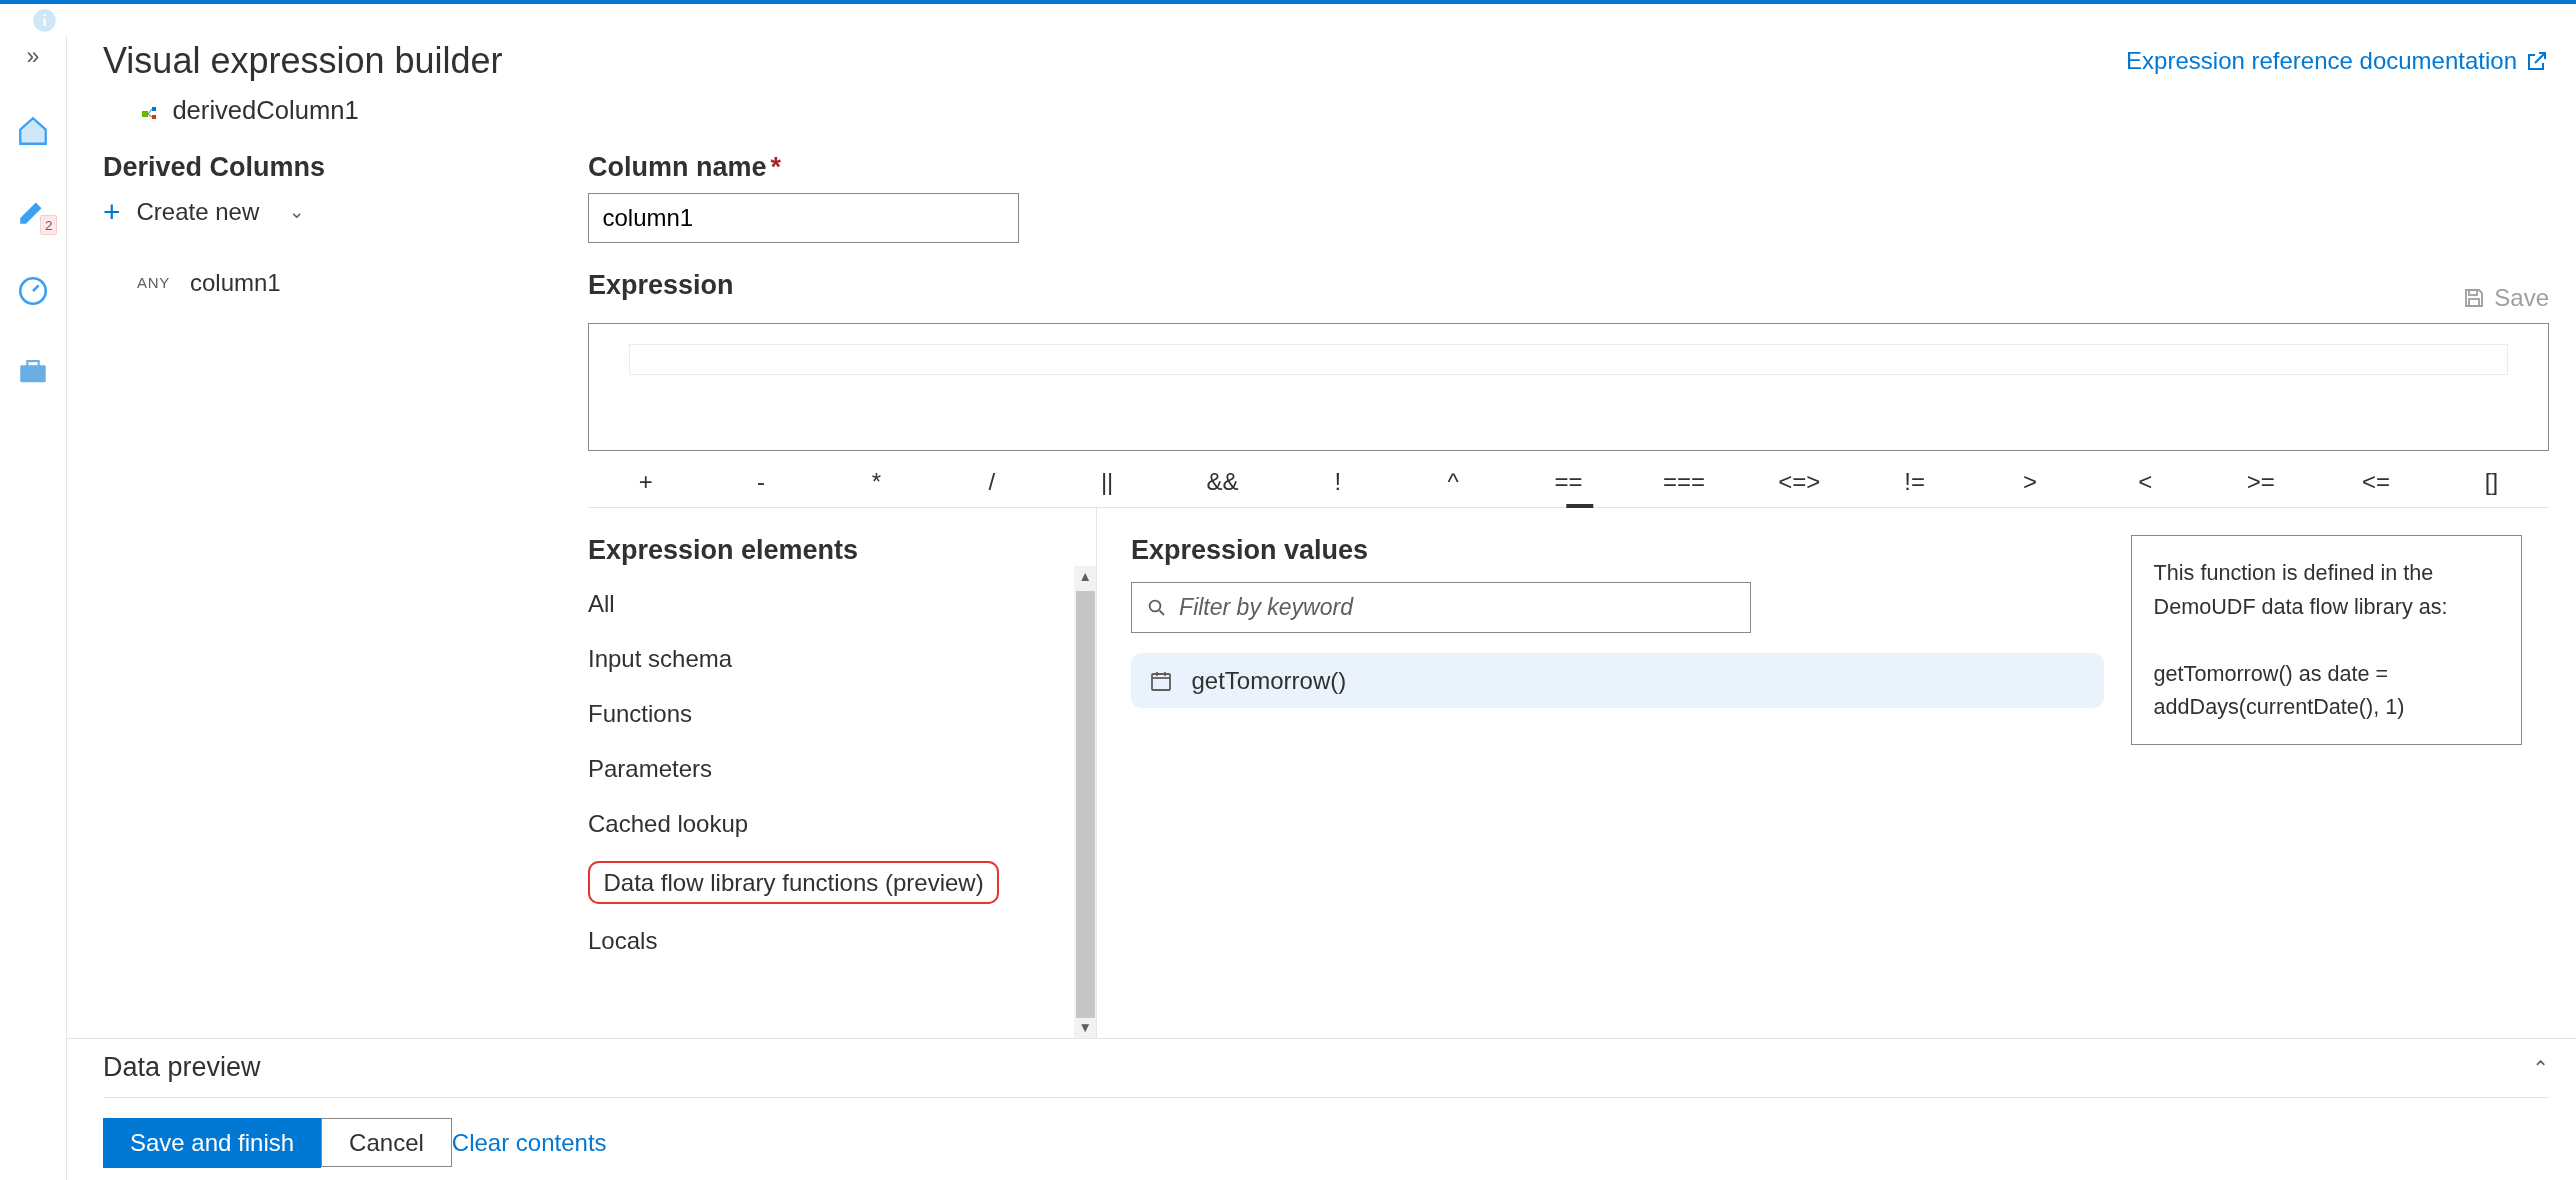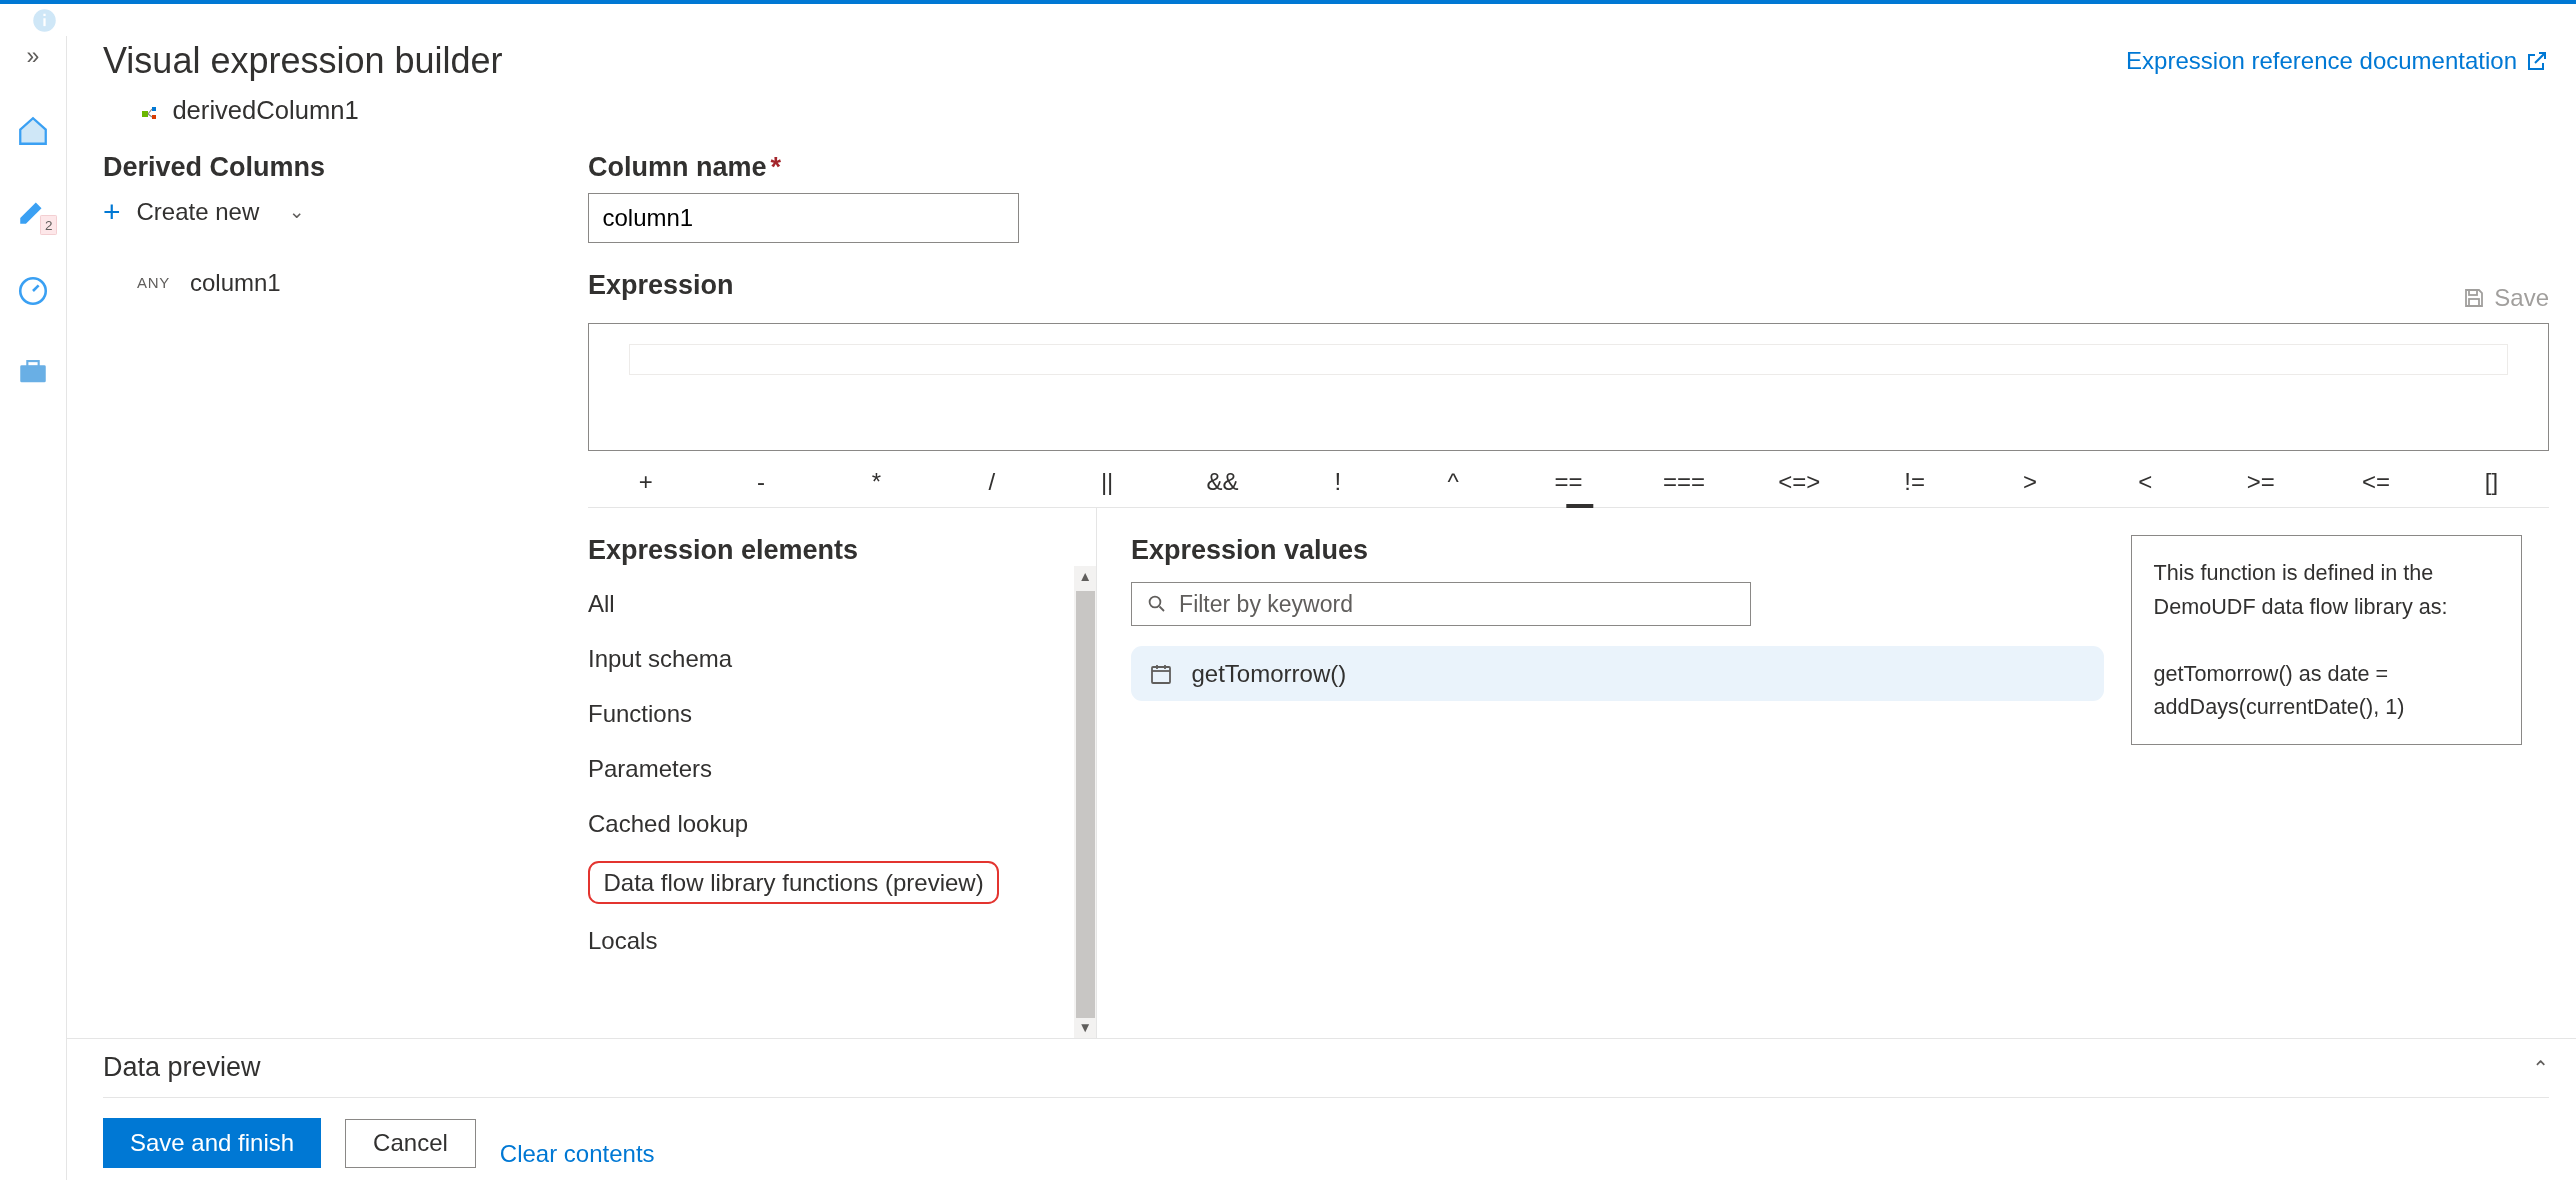--- a/index.html
+++ b/index.html
@@ -149,25 +149,26 @@
   .lower-right {
     flex:1;
     padding: 27px 27px 0 34px;
     display:flex;
     gap:27px;
     min-width:0;
   }
   .values-col { flex:1; min-width:0;}
   .values-col h3 { font-size:27px; font-weight:700; margin-bottom:16px;}
   .search {
-    width: 620px; height: 44px;
+    width: 620px; height: 51px;
     border:1.3px solid #8a8886;
     display:flex; align-items:center; gap:12px; padding:0 13.5px;
     font-size:23px; color:#605e5c;
     margin-bottom:20px;
+    font-style:italic;
   }
   .search svg { width:21.6px; height:21.6px; color:#605e5c;}
   .val-item {
     display:flex; align-items:center; gap:19px;
     background:#eaf3fb;
     padding:13.5px 17.5px;
     font-size:24px;
     border-radius:11px;
   }
   .val-item svg { width:24px; height:24px; color:#605e5c;}
@@ -185,21 +186,21 @@
     padding: 13.5px 27px 13.5px 36px;
   }
   .data-preview-row {
     display:flex; justify-content:space-between; align-items:center;
     font-size:27px; font-weight:400;
     padding-bottom:13.5px;
     border-bottom:1.3px solid #e5e5e5;
   }
   .data-preview-row .chev-up { color:#605e5c; font-size:20px;}
   .actions {
-    display:flex; align-items:flex-end; gap:24px;
+    display:flex; align-items:center; 
     padding-top:20px;
   }
   .btn-primary {
     background:#0078d4; color:#fff;
     border:none; font-size:24px;
     padding:10.8px 27px; cursor:pointer;
   }
   .btn-secondary {
     background:#fff; color:#323130;
     border:1.3px solid #8a8886; font-size:24px;

